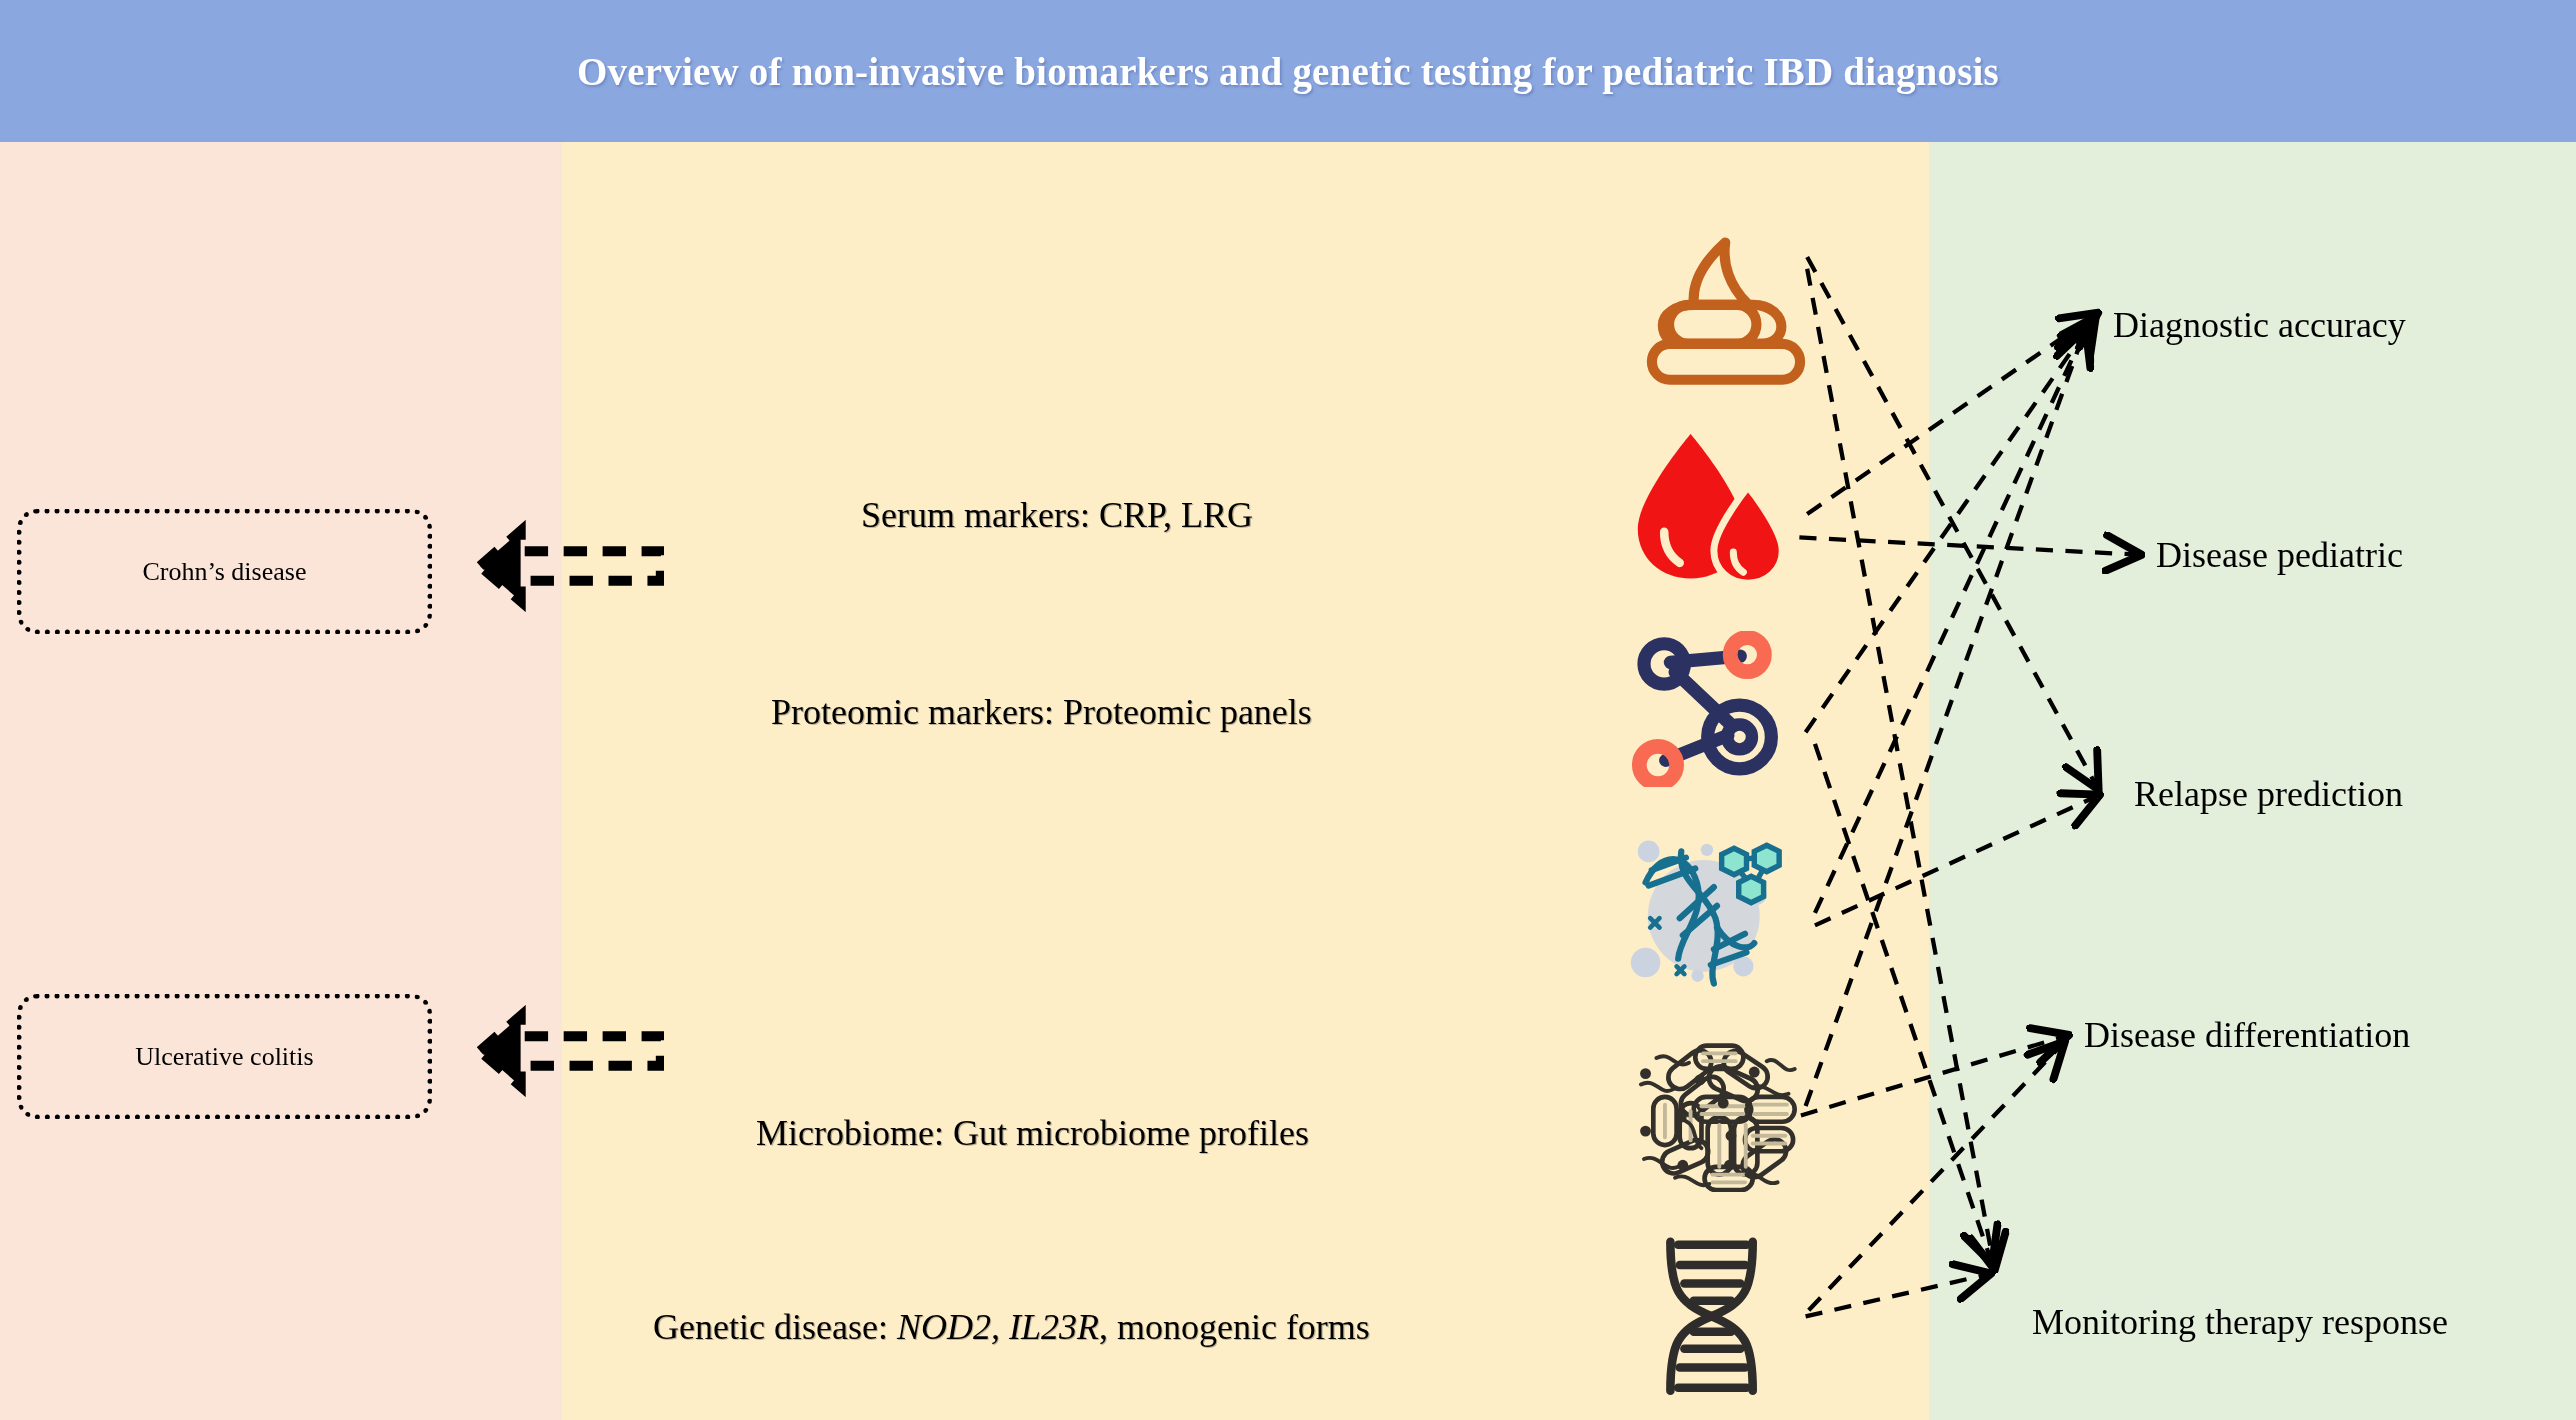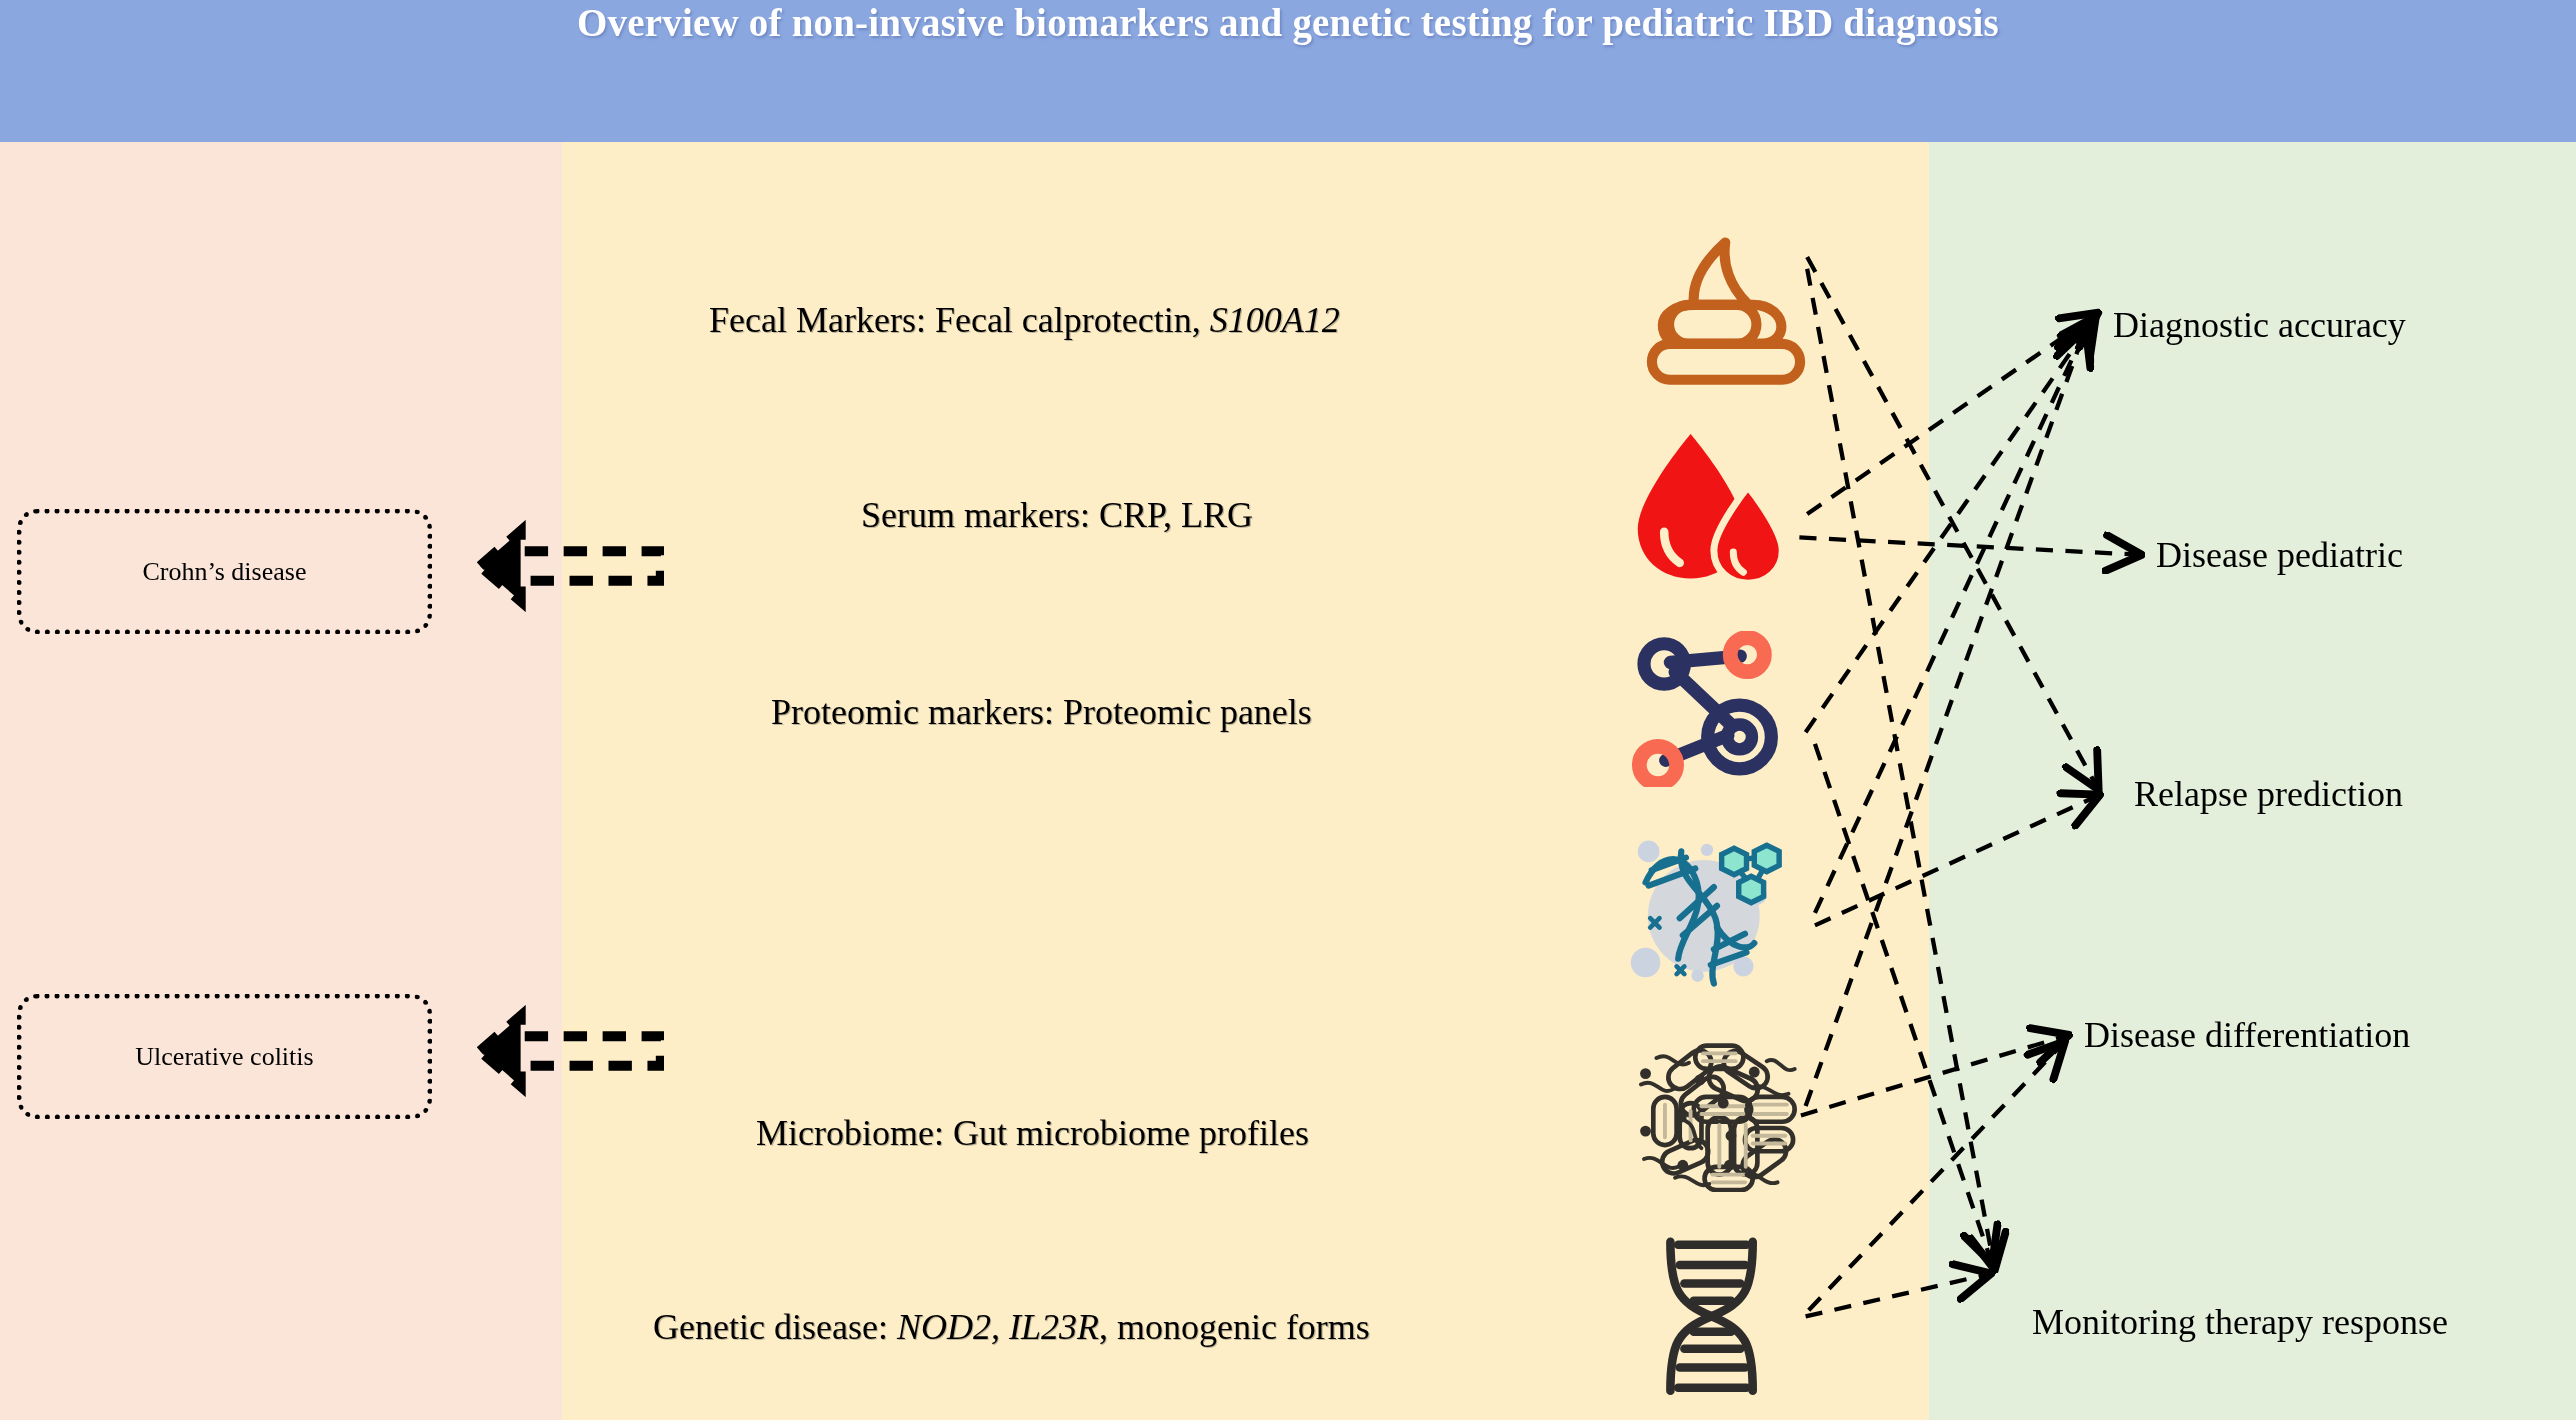--- a/index.html
+++ b/index.html
@@ -19,21 +19,21 @@
   
   .band{position:absolute;top:142px;bottom:0;}
   #band-left  {left:0px;    width:562px;  background:#fae5d8;}
   #band-mid   {left:562px;  width:1367px; background:#fdeec7;}
   #band-right {left:1929px; right:0px;    background:#e3eedb;}
 
   
   #title-bar{
     position:absolute;left:0;top:0;width:2576px;height:142px;
     background:#8aa7e0;
-    display:flex;align-items:flex-start;justify-content:center;
+    display:flex;align-items:center;justify-content:center;
   }
   #title-text{
     color:#ffffff;
     font-size:39px;
     font-weight:bold;
     letter-spacing:0.2px;
     text-align:center;
     text-shadow:1.6px 1.6px 2.3px rgba(80,100,160,.45);
     font-family:"Liberation Serif", serif;
   }
@@ -120,23 +120,20 @@
       <path d="M4 59 L56 14 L56 104 Z" fill="#000"></path>
     </svg>
   </div>
   <div class="block-arrow" style="left:477px;top:1005px;">
     <svg width="187" height="92" viewBox="0 0 240 118">
       <path d="M4 59 L56 14 L56 40 L236 40 L236 78 L56 78 L56 104 Z" fill="none" stroke="#000" stroke-width="13" stroke-linejoin="miter" stroke-dasharray="30 20"></path>
       <path d="M4 59 L56 14 L56 104 Z" fill="#000"></path>
     </svg>
   </div>
 
-  <div class="marker-row" style="left:709px;top:292px;">
-    <span class="marker-text"><span>Fecal Markers: Fecal calprotectin, </span><i>S100A12</i><span></span></span>
-  </div>
   <div class="marker-row" style="left:861px;top:487px;">
     <span class="marker-text"><span>Serum markers: CRP, LRG</span><i></i><span></span></span>
   </div>
   <div class="marker-row" style="left:771px;top:684px;">
     <span class="marker-text"><span>Proteomic markers: Proteomic panels</span><i></i><span></span></span>
   </div>
   <div class="marker-row" style="left:756px;top:1105px;">
     <span class="marker-text"><span>Microbiome: Gut microbiome profiles</span><i></i><span></span></span>
   </div>
   <div class="marker-row" style="left:653px;top:1299px;">

